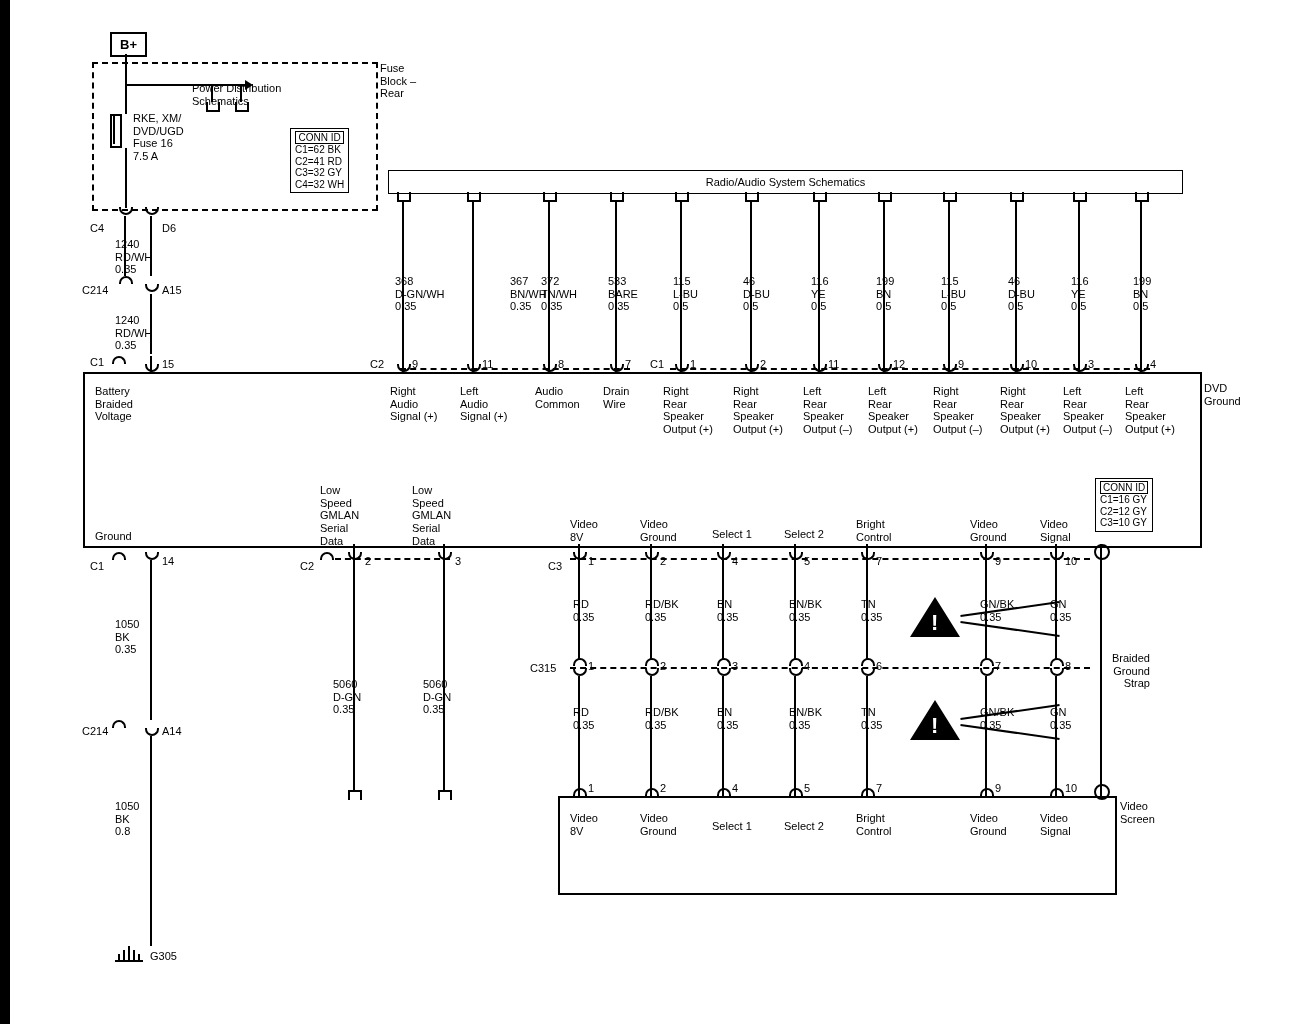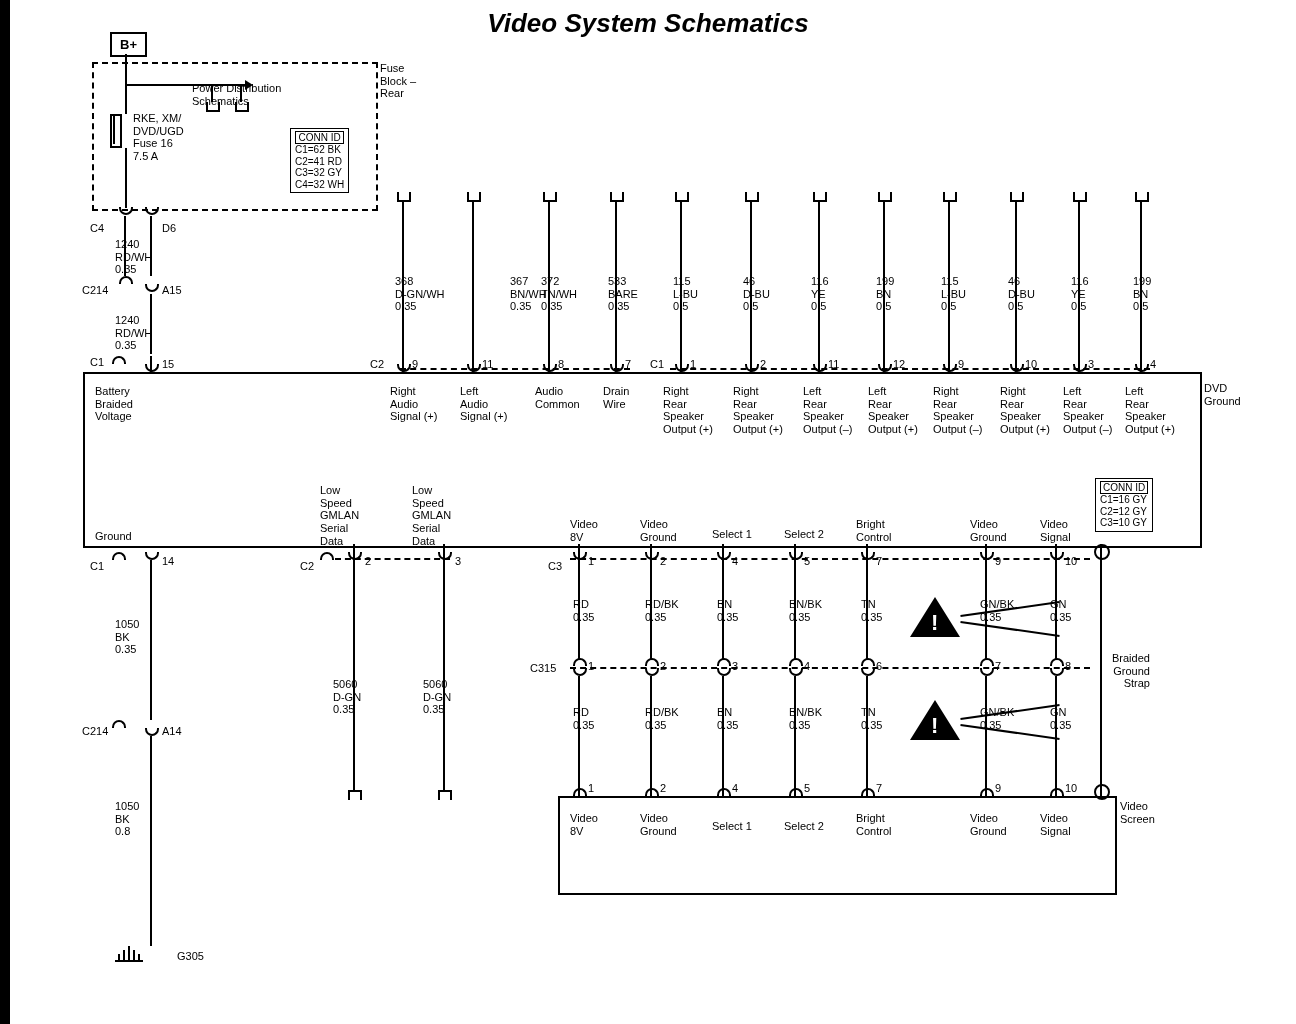--- a/index.html
+++ b/index.html
@@ -126,21 +126,20 @@
     height: 1024px;
     background: #000;
   }
 </style>
 </head>
 <body>
 
 <div class="page">
   <div class="leftbar"></div>
 
-  <div class="title">Video System Schematics</div>
 
   <div class="abs bplus" style="left:110px; top:32px;">B+</div>
   <div class="vline" style="left:125px; top:54px; height:20px;"></div>
 
   <div class="abs dashed-box" style="left:92px; top:62px; width:282px; height:145px;"></div>
   <div class="abs lbl" style="left:380px; top:62px;">Fuse
 Block –
 Rear</div>
 
   <div class="hline" style="left:125px; top:84px; width:120px;"></div>
@@ -189,20 +188,21 @@
   <div class="vline" style="left:150px; top:294px; height:60px;"></div>
   <div class="abs lbl" style="left:115px; top:314px;">1240
 RD/WH
 0.35</div>
   <div class="semi-up" style="left:112px; top:356px;"></div>
   <div class="semi" style="left:145px; top:364px;"></div>
   <div class="abs lbl" style="left:90px; top:356px;">C1</div>
   <div class="abs lbl" style="left:162px; top:358px;">15</div>
   <div class="vline" style="left:150px; top:356px; height:16px;"></div>
 
+  <div class="abs box center-text" style="left:388px; top:170px; width:793px; height:22px;">Radio/Audio System Schematics</div>
 
   <div class="abs thick" style="left:83px; top:372px; width:1115px; height:172px;"></div>
   <div class="abs lbl" style="left:1204px; top:382px;">DVD
 Ground</div>
 
   <div class="abs lbl" style="left:95px; top:385px;">Battery
 Braided
 Voltage</div>
   <div class="abs lbl" style="left:390px; top:385px;">Right
 Audio
@@ -389,21 +389,21 @@
   <div class="gnd" style="left:118px; top:946px;">
     <div style="display:flex; align-items:flex-end;">
       <div style="width:2px;height:6px;background:#000;margin-right:3px;"></div>
       <div style="width:2px;height:10px;background:#000;margin-right:3px;"></div>
       <div style="width:2px;height:14px;background:#000;margin-right:3px;"></div>
       <div style="width:2px;height:10px;background:#000;margin-right:3px;"></div>
       <div style="width:2px;height:6px;background:#000;"></div>
     </div>
     <div style="height:2px;width:28px;background:#000;position:absolute;top:14px;left:-3px;"></div>
   </div>
-  <div class="abs lbl" style="left:150px; top:950px;margin-left:27px;">G305</div>
+  <div class="abs lbl" style="left:150px; top:950px;">G305</div>
 
   <div class="abs lbl" style="left:300px; top:560px;">C2</div>
   <div class="semi-up" style="left:320px; top:552px;"></div>
   <div class="semi" style="left:348px; top:552px;"></div>
   <div class="abs lbl" style="left:365px; top:555px;">2</div>
   <div class="vline" style="left:353px; top:544px; height:246px;"></div>
   <div class="abs lbl" style="left:333px; top:678px;">5060
 D-GN
 0.35</div>
 

